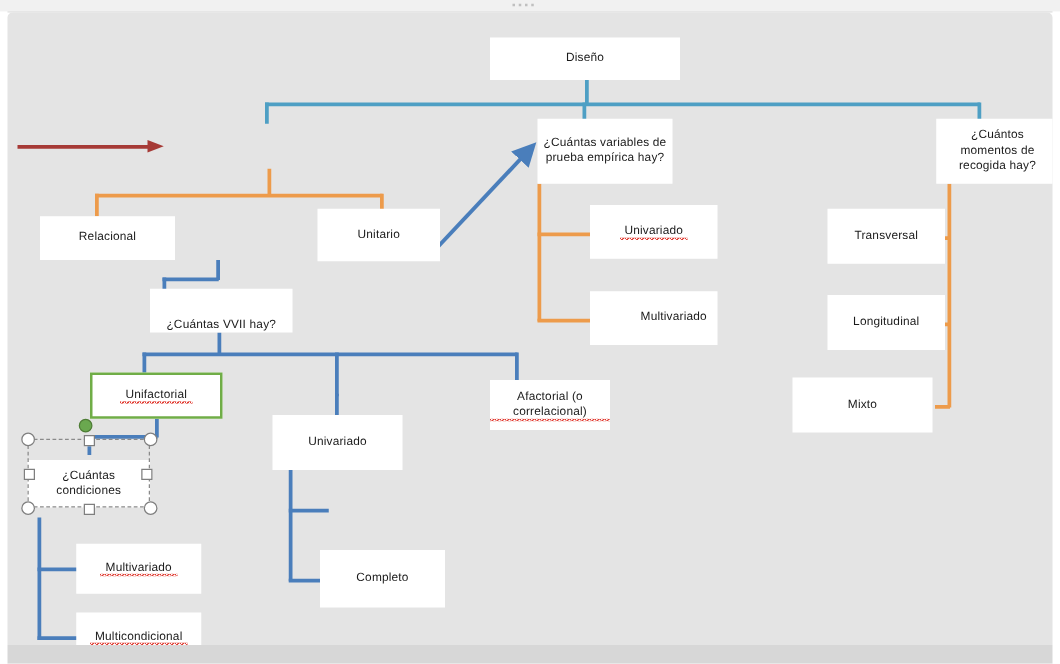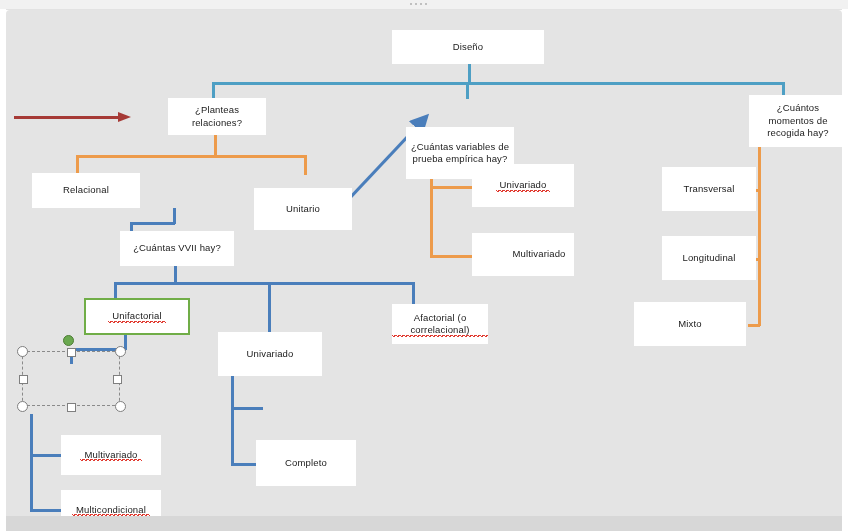--- a/index.html
+++ b/index.html
@@ -157,37 +157,34 @@
           <path d="M0,0 L6,3 L0,6 z" fill="#4a7ebb"></path>
         </marker>
       </defs>
       <line x1="5" y1="95" x2="84" y2="11" stroke="#4a7ebb" stroke-width="3.2" marker-end="url(#bh)"></line>
     </svg>
 
     <div class="node" style="left:386px;top:20px;width:152px;height:34px;">
       <span>Diseño</span>
     </div>
 
-    <div class="node" style="left:162px;top:88px;width:98px;height:37px;">
-      <span>¿Planteas relaciones?</span>
-    </div>
-
-    <div class="node" style="left:400px;top:85px;width:108px;height:52px;margin-top:32px;">
+
+    <div class="node" style="left:424px;top:85px;width:108px;height:52px;">
       <span>¿Cuántas variables de prueba empírica hay?</span>
     </div>
 
     <div class="node" style="left:743px;top:85px;width:98px;height:52px;">
       <span>¿Cuántos momentos de recogida hay?</span>
     </div>
 
     <div class="node" style="left:26px;top:163px;width:108px;height:35px;">
       <span>Relacional</span>
     </div>
 
-    <div class="node" style="left:248px;top:178px;width:98px;height:42px;">
+    <div class="node" style="left:248px;top:157px;width:98px;height:42px;">
       <span>Unitario</span>
     </div>
 
     <div class="node" style="left:466px;top:154px;width:102px;height:43px;justify-content:center;">
       <span class="spell">Univariado</span>
     </div>
 
     <div class="node" style="left:466px;top:223px;width:102px;height:43px;padding-left:32px;">
       <span>Multivariado</span>
     </div>
@@ -197,41 +194,44 @@
     </div>
 
     <div class="node" style="left:656px;top:226px;width:94px;height:44px;text-align:center;">
       <span>Longitudinal</span>
     </div>
 
     <div class="node" style="left:628px;top:292px;width:112px;height:44px;">
       <span>Mixto</span>
     </div>
 
-    <div class="node" style="left:114px;top:221px;width:114px;height:35px;">
+    <div class="node" style="left:114px;top:221px;width:114px;height:35px;align-items:flex-end;">
       <span>¿Cuántas VVII hay?</span>
     </div>
 
-    <div class="node hl" style="left:66px;top:288px;width:106px;height:37px;margin-left:12px;">
+    <div class="node hl" style="left:66px;top:288px;width:106px;height:37px;">
       <span class="spell">Unifactorial</span>
     </div>
 
     <div class="node" style="left:386px;top:294px;width:96px;height:40px;">
       <span class="spell">Afactorial (o correlacional)</span>
     </div>
 
     <div class="node" style="left:212px;top:322px;width:104px;height:44px;">
       <span>Univariado</span>
     </div>
 
 
     <div class="node" style="left:250px;top:430px;width:100px;height:46px;">
       <span>Completo</span>
     </div>
 
+    <div class="node" style="left:16px;top:358px;width:98px;height:38px;background:#ffffff;">
+      <span>¿Cuántas condiciones</span>
+    </div>
 
     <div class="node" style="left:55px;top:425px;width:100px;height:40px;">
       <span class="spell">Multivariado</span>
     </div>
 
     <div class="node" style="left:55px;top:480px;width:100px;height:40px;">
       <span class="spell">Multicondicional</span>
     </div>
 
     <div class="selbox" style="left:16px;top:341px;width:98px;height:55px;"></div>

